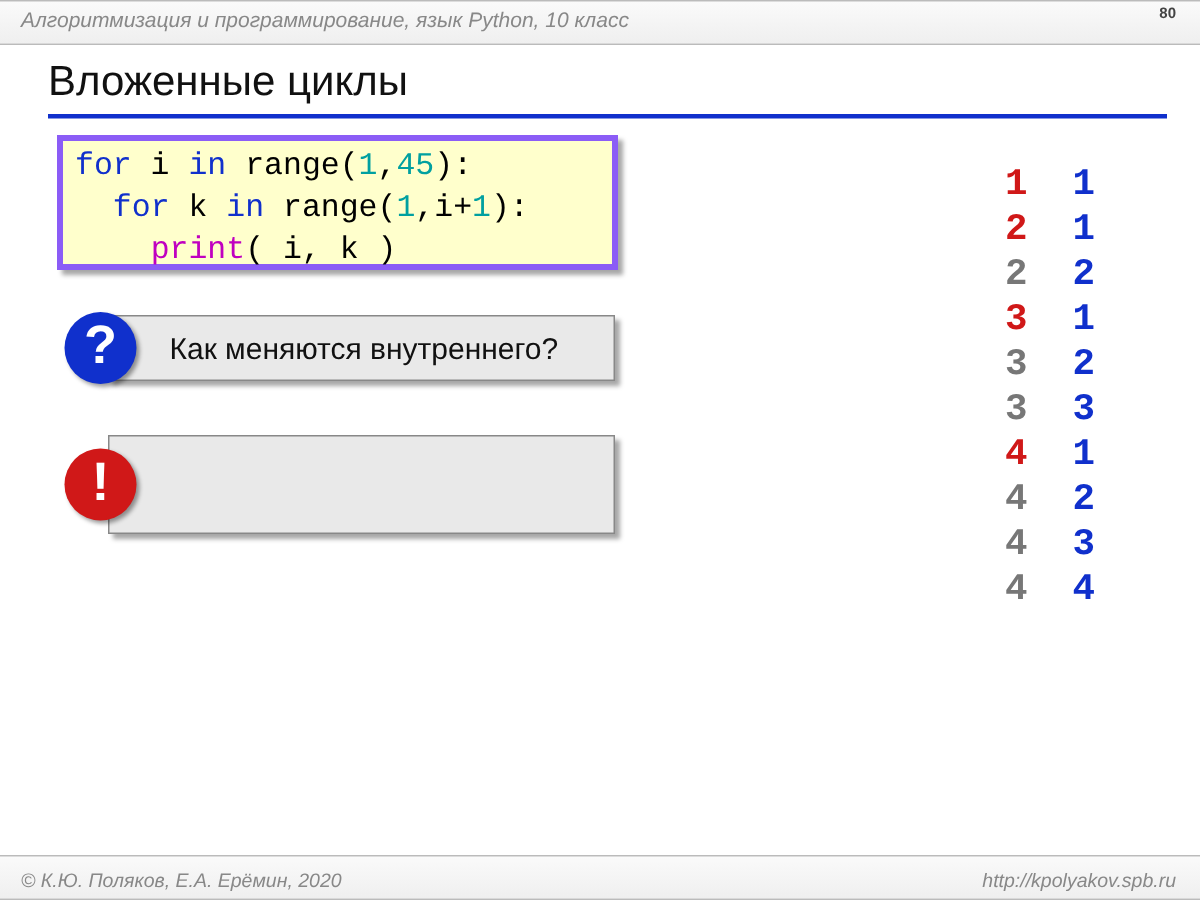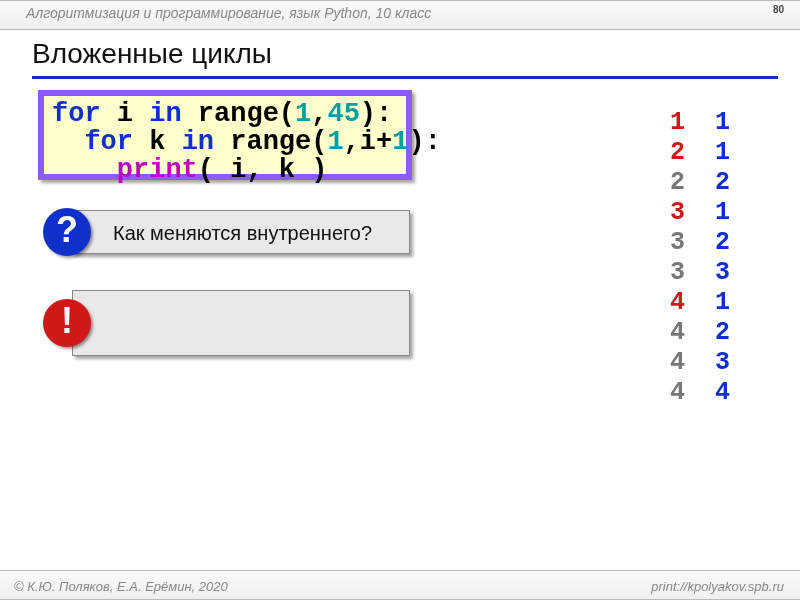--- a/index.html
+++ b/index.html
@@ -24,21 +24,20 @@
     border-top: 1px solid #bbb;
     border-bottom: 1px solid #bbb;
     background: linear-gradient(#fafafa,#efefef);
   }
   .header-title {
     position: absolute;
     left: 14px; top: 5px;
     font-size: 14px;
     font-style: italic;
     color: #888;
-    margin-left: 12px;
   }
   .page-num {
     position: absolute;
     right: 16px; top: 4px;
     font-size: 10px;
     font-weight: bold;
     color: #444;
   }
   .title {
     position: absolute;
@@ -56,25 +55,25 @@
     height: 0;
     border-bottom: 3px solid #1030cc;
   }
   .code-box {
     position: absolute;
     left: 38px;
     top: 90px;
     width: 374px;
     height: 90px;
     background: #ffffcc;
-    border: 6px solid #8b5cf6;
+    border: 4px solid #8b5cf6;
     box-shadow: 3px 3px 3px rgba(0,0,0,0.35);
     font-family: "Courier New", monospace;
-    font-size: 27px;
-    font-weight: bold;
+    font-size: 21px;
+    font-weight: normal;
     line-height: 28px;
     padding: 4px 8px;
     box-sizing: border-box;
     white-space: pre;
   }
   .kw { color: #1030cc; }
   .num { color: #00a0a0; }
   .fn { color: #c000c0; }
   .plain { color: #000; }
 
@@ -182,15 +181,15 @@
       <div class="row"><span class="c-gray">3</span><span>  </span><span class="c-navy">2</span></div>
       <div class="row"><span class="c-gray">3</span><span>  </span><span class="c-navy">3</span></div>
       <div class="row"><span class="c-red">4</span><span>  </span><span class="c-navy">1</span></div>
       <div class="row"><span class="c-gray">4</span><span>  </span><span class="c-navy">2</span></div>
       <div class="row"><span class="c-gray">4</span><span>  </span><span class="c-navy">3</span></div>
       <div class="row"><span class="c-gray">4</span><span>  </span><span class="c-navy">4</span></div>
     </div>
 
   <div class="footer-strip"></div>
   <div class="footer-left">© К.Ю. Поляков, Е.А. Ерёмин, 2020</div>
-  <div class="footer-right">print://kpolyakov.spb.ru</div>
+  <div class="footer-right">http://kpolyakov.spb.ru</div>
 
 </div>
 
 </body></html>

